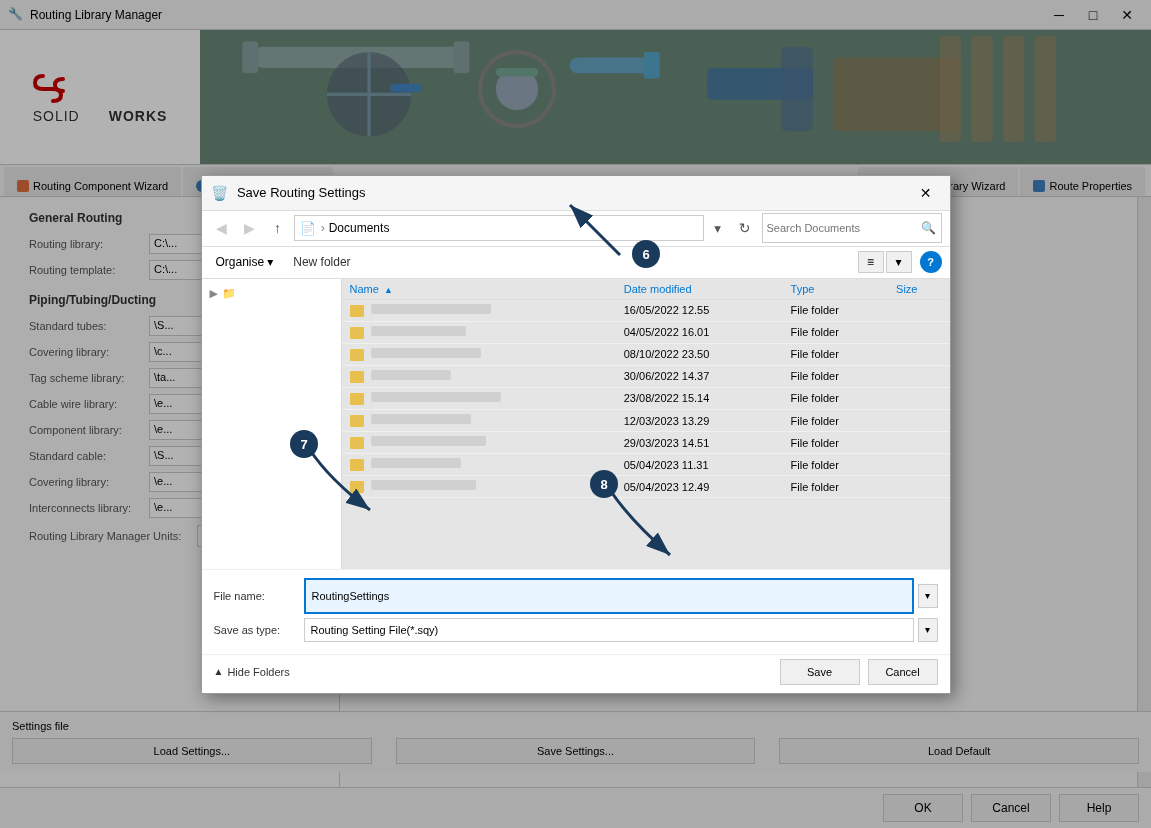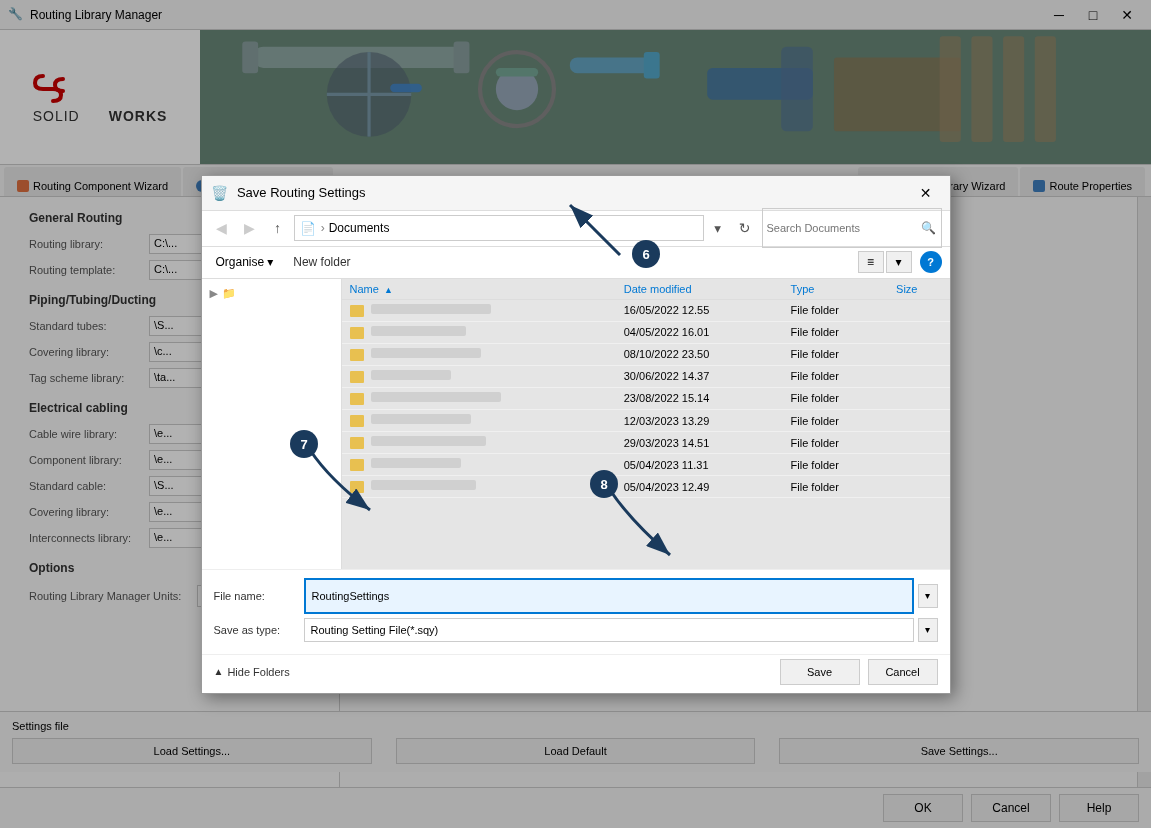--- a/index.html
+++ b/index.html
@@ -57,21 +57,21 @@
     
     .nav-bar { background: white; border-bottom: 1px solid #ddd; display: flex; align-items: center; padding: 4px 8px; gap: 4px; height: 36px; }
     .nav-btn { width: 24px; height: 24px; border: none; background: transparent; cursor: pointer; font-size: 14px; display: flex; align-items: center; justify-content: center; color: #555; }
     .nav-btn:disabled { color: #ccc; cursor: default; }
     .breadcrumb-box { display: flex; align-items: center; border: 1px solid #ccc; background: white; flex: 1; height: 26px; padding: 0 6px; gap: 4px; }
     .breadcrumb-icon { font-size: 13px; }
     .breadcrumb-sep { color: #888; }
     .breadcrumb-text { font-size: 12px; }
     .nav-dropdown-btn { width: 20px; height: 26px; border: none; background: transparent; cursor: pointer; color: #555; }
     .nav-refresh-btn { width: 26px; height: 26px; border: none; background: transparent; cursor: pointer; font-size: 14px; color: #555; }
-    .search-box { width: 180px; height: 40px; border: 1px solid #ccc; display: flex; align-items: center; padding: 0 4px; gap: 4px; }
+    .search-box { width: 180px; height: 30px; border: 1px solid #ccc; display: flex; align-items: center; padding: 0 4px; gap: 4px; }
     .search-input { border: none; outline: none; font-size: 11px; flex: 1; color: #888; }
     .search-icon { color: #888; font-size: 12px; }
 
     
     .toolbar-row { background: white; border-bottom: 1px solid #ddd; display: flex; align-items: center; padding: 4px 8px; gap: 8px; height: 32px; }
     .organise-btn { display: flex; align-items: center; gap: 3px; border: none; background: transparent; cursor: pointer; font-size: 12px; padding: 2px 6px; }
     .new-folder-btn { border: none; background: transparent; cursor: pointer; font-size: 12px; padding: 2px 6px; color: #333; }
     .toolbar-spacer { flex: 1; }
     .view-btns { display: flex; gap: 2px; }
     .view-btn { width: 26px; height: 22px; border: 1px solid #ccc; background: #f0f0f0; cursor: pointer; font-size: 12px; display: flex; align-items: center; justify-content: center; }
@@ -220,21 +220,20 @@
       </div>
     </div>
     <div class="field-row">
       <span class="field-label">Tag scheme library:</span>
       <div class="field-value">
         <div class="field-input">\ta...</div>
         <button class="field-btn">…</button>
       </div>
     </div>
 
-    <div class="section-header" style="margin-top:4px;">Electrical cabling</div>
     <div class="field-row">
       <span class="field-label">Cable wire library:</span>
       <div class="field-value">
         <div class="field-input">\e...</div>
         <button class="field-btn">…</button>
       </div>
     </div>
     <div class="field-row">
       <span class="field-label">Component library:</span>
       <div class="field-value">
@@ -257,40 +256,39 @@
       </div>
     </div>
     <div class="field-row">
       <span class="field-label">Interconnects library:</span>
       <div class="field-value">
         <div class="field-input">\e...</div>
         <button class="field-btn">…</button>
       </div>
     </div>
 
-    <div class="section-header" style="margin-top:4px;">Options</div>
     <div class="options-row">
       <span class="options-label">Routing Library Manager Units:</span>
       <select class="options-select">
         <option>Inch</option>
       </select>
     </div>
   </div>
 
   <div style="flex:1; background:#f8f8f8; position:relative;">
 
     <div style="position:absolute;right:0;top:0;bottom:0;width:14px;background:#e8e8e8;border-left:1px solid #ccc;"></div>
   </div>
 
   <div style="position:absolute;bottom:56px;left:0;right:0;background:#f5f5f5;border-top:1px solid #ccc;padding:8px 12px;">
     <div class="settings-section-label">Settings file</div>
     <div class="settings-buttons">
       <button class="settings-btn">Load Settings...</button>
+      <button class="settings-btn">Save Settings...</button>
       <button class="settings-btn">Load Default</button>
-      <button class="settings-btn">Save Settings...</button>
     </div>
   </div>
 
   <div class="ok-cancel-bar" style="position:absolute;bottom:0;left:0;right:0;">
     <button class="main-btn">OK</button>
     <button class="main-btn">Cancel</button>
     <button class="main-btn">Help</button>
   </div>
 </div>
 

